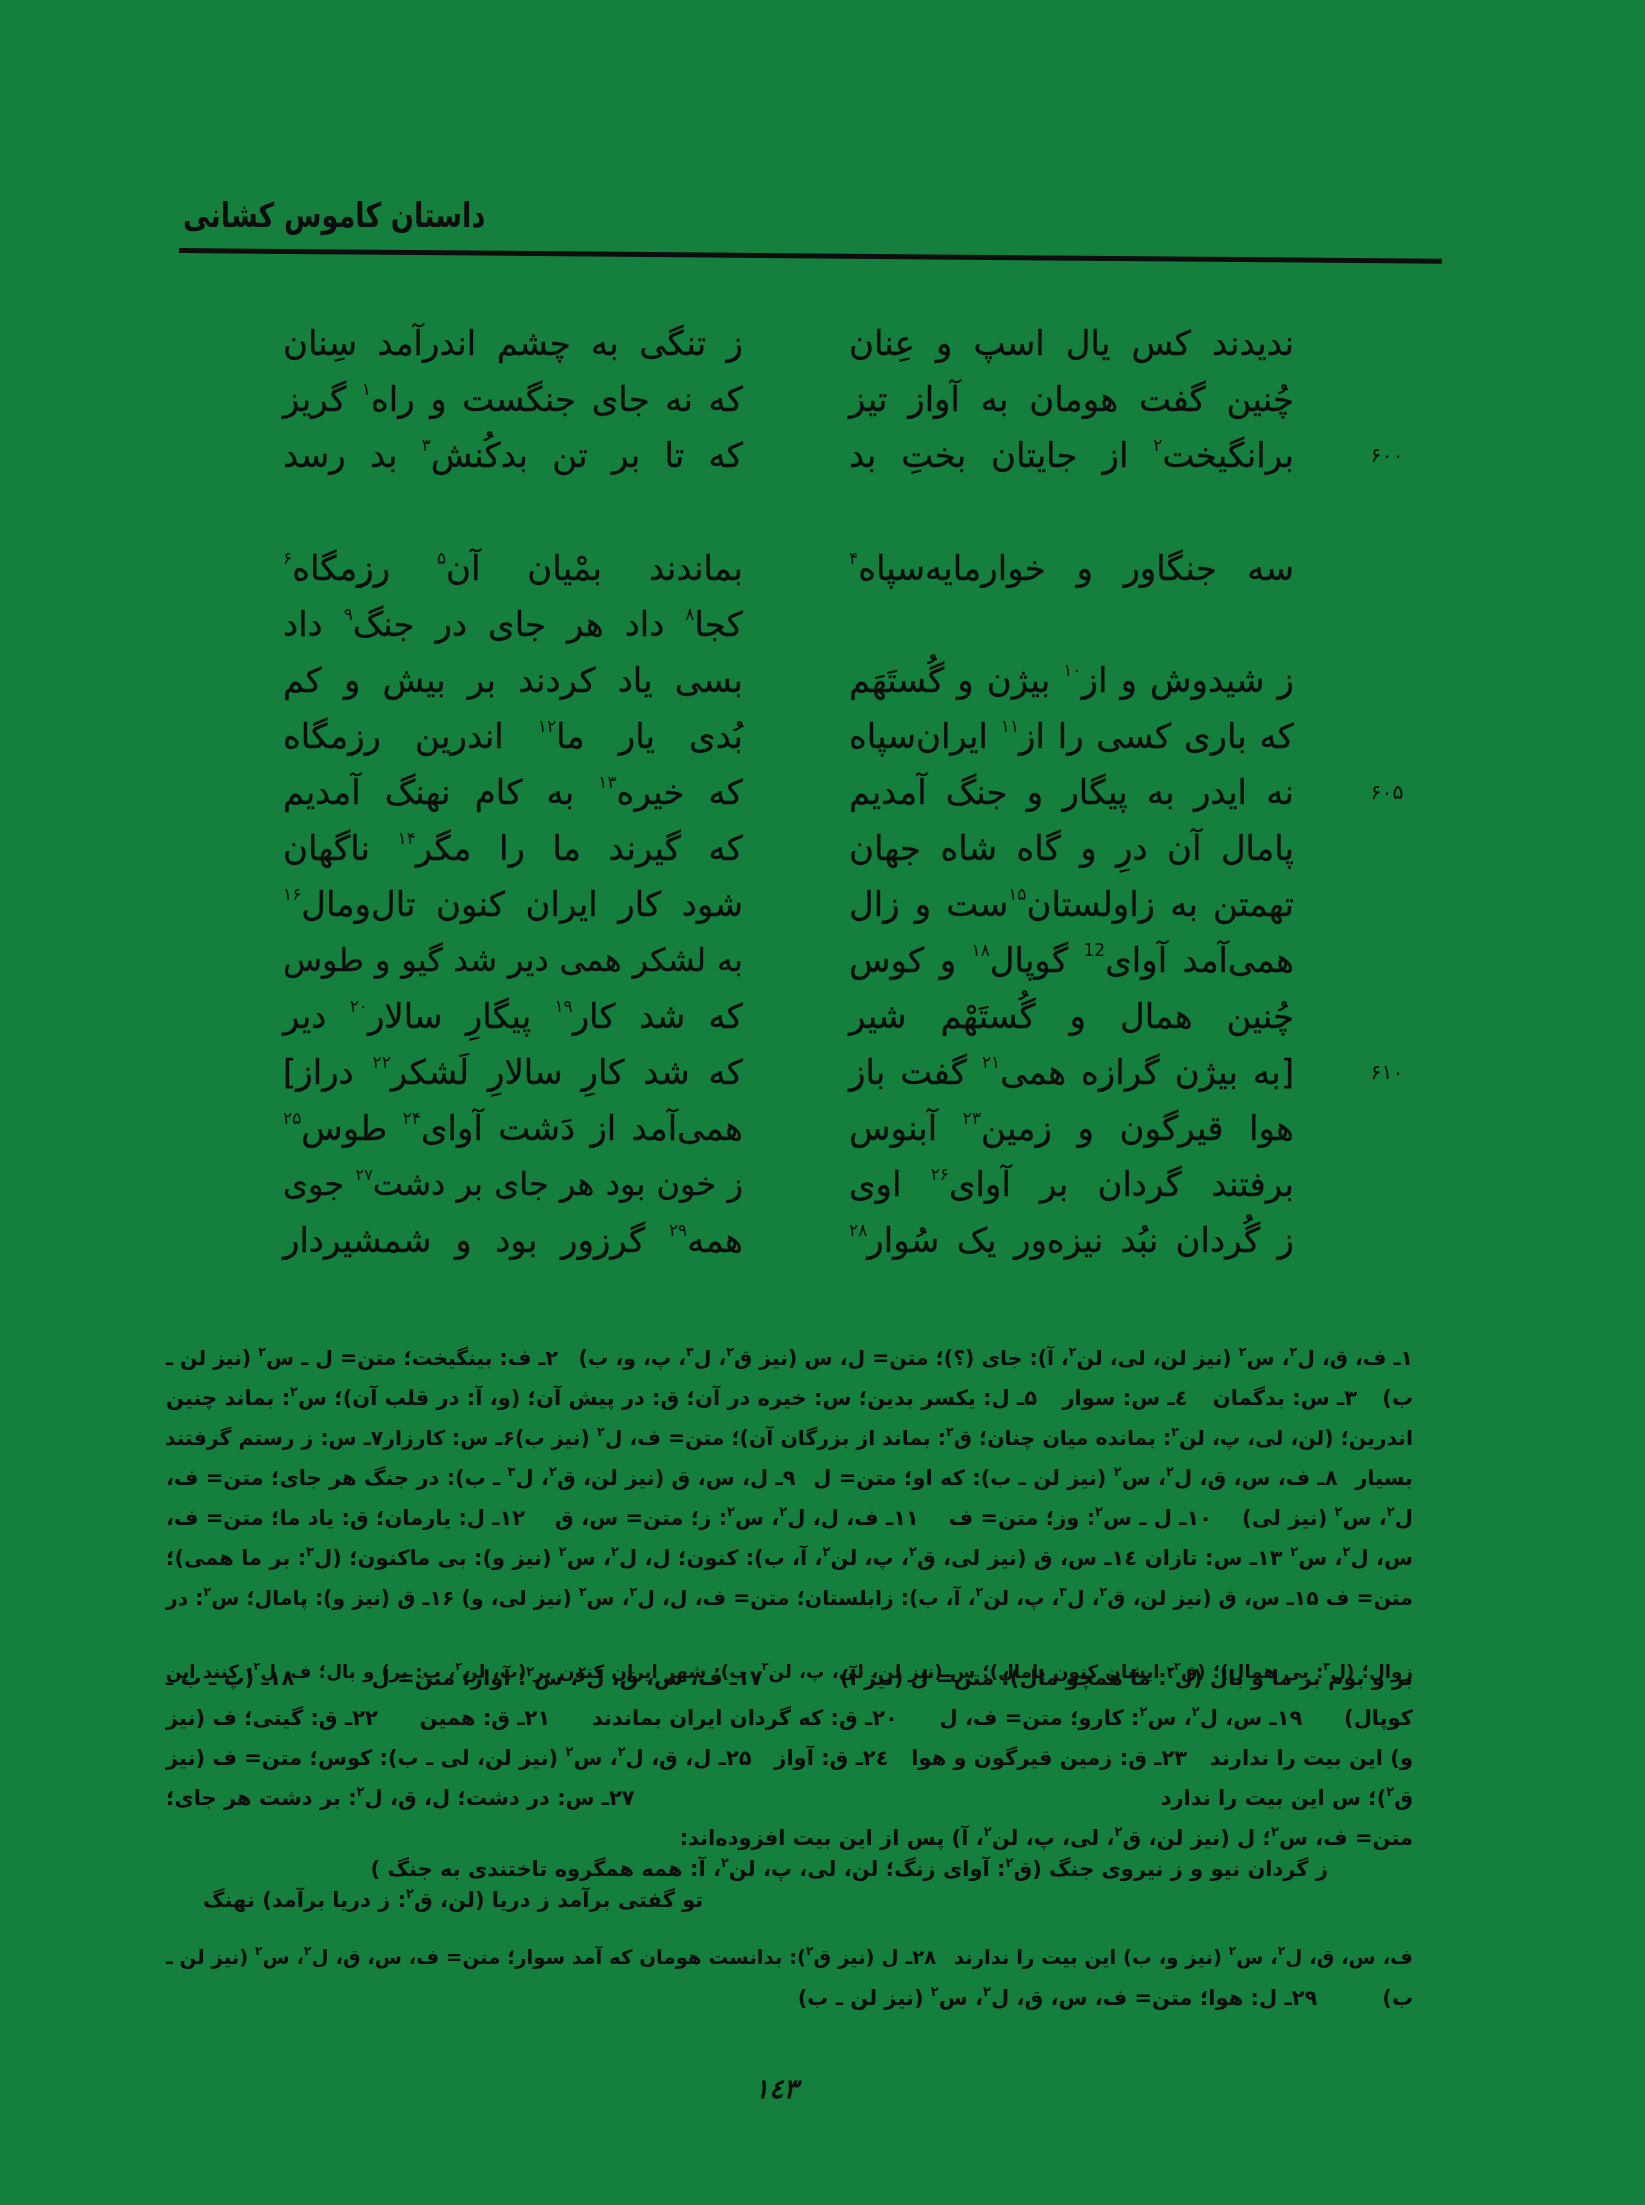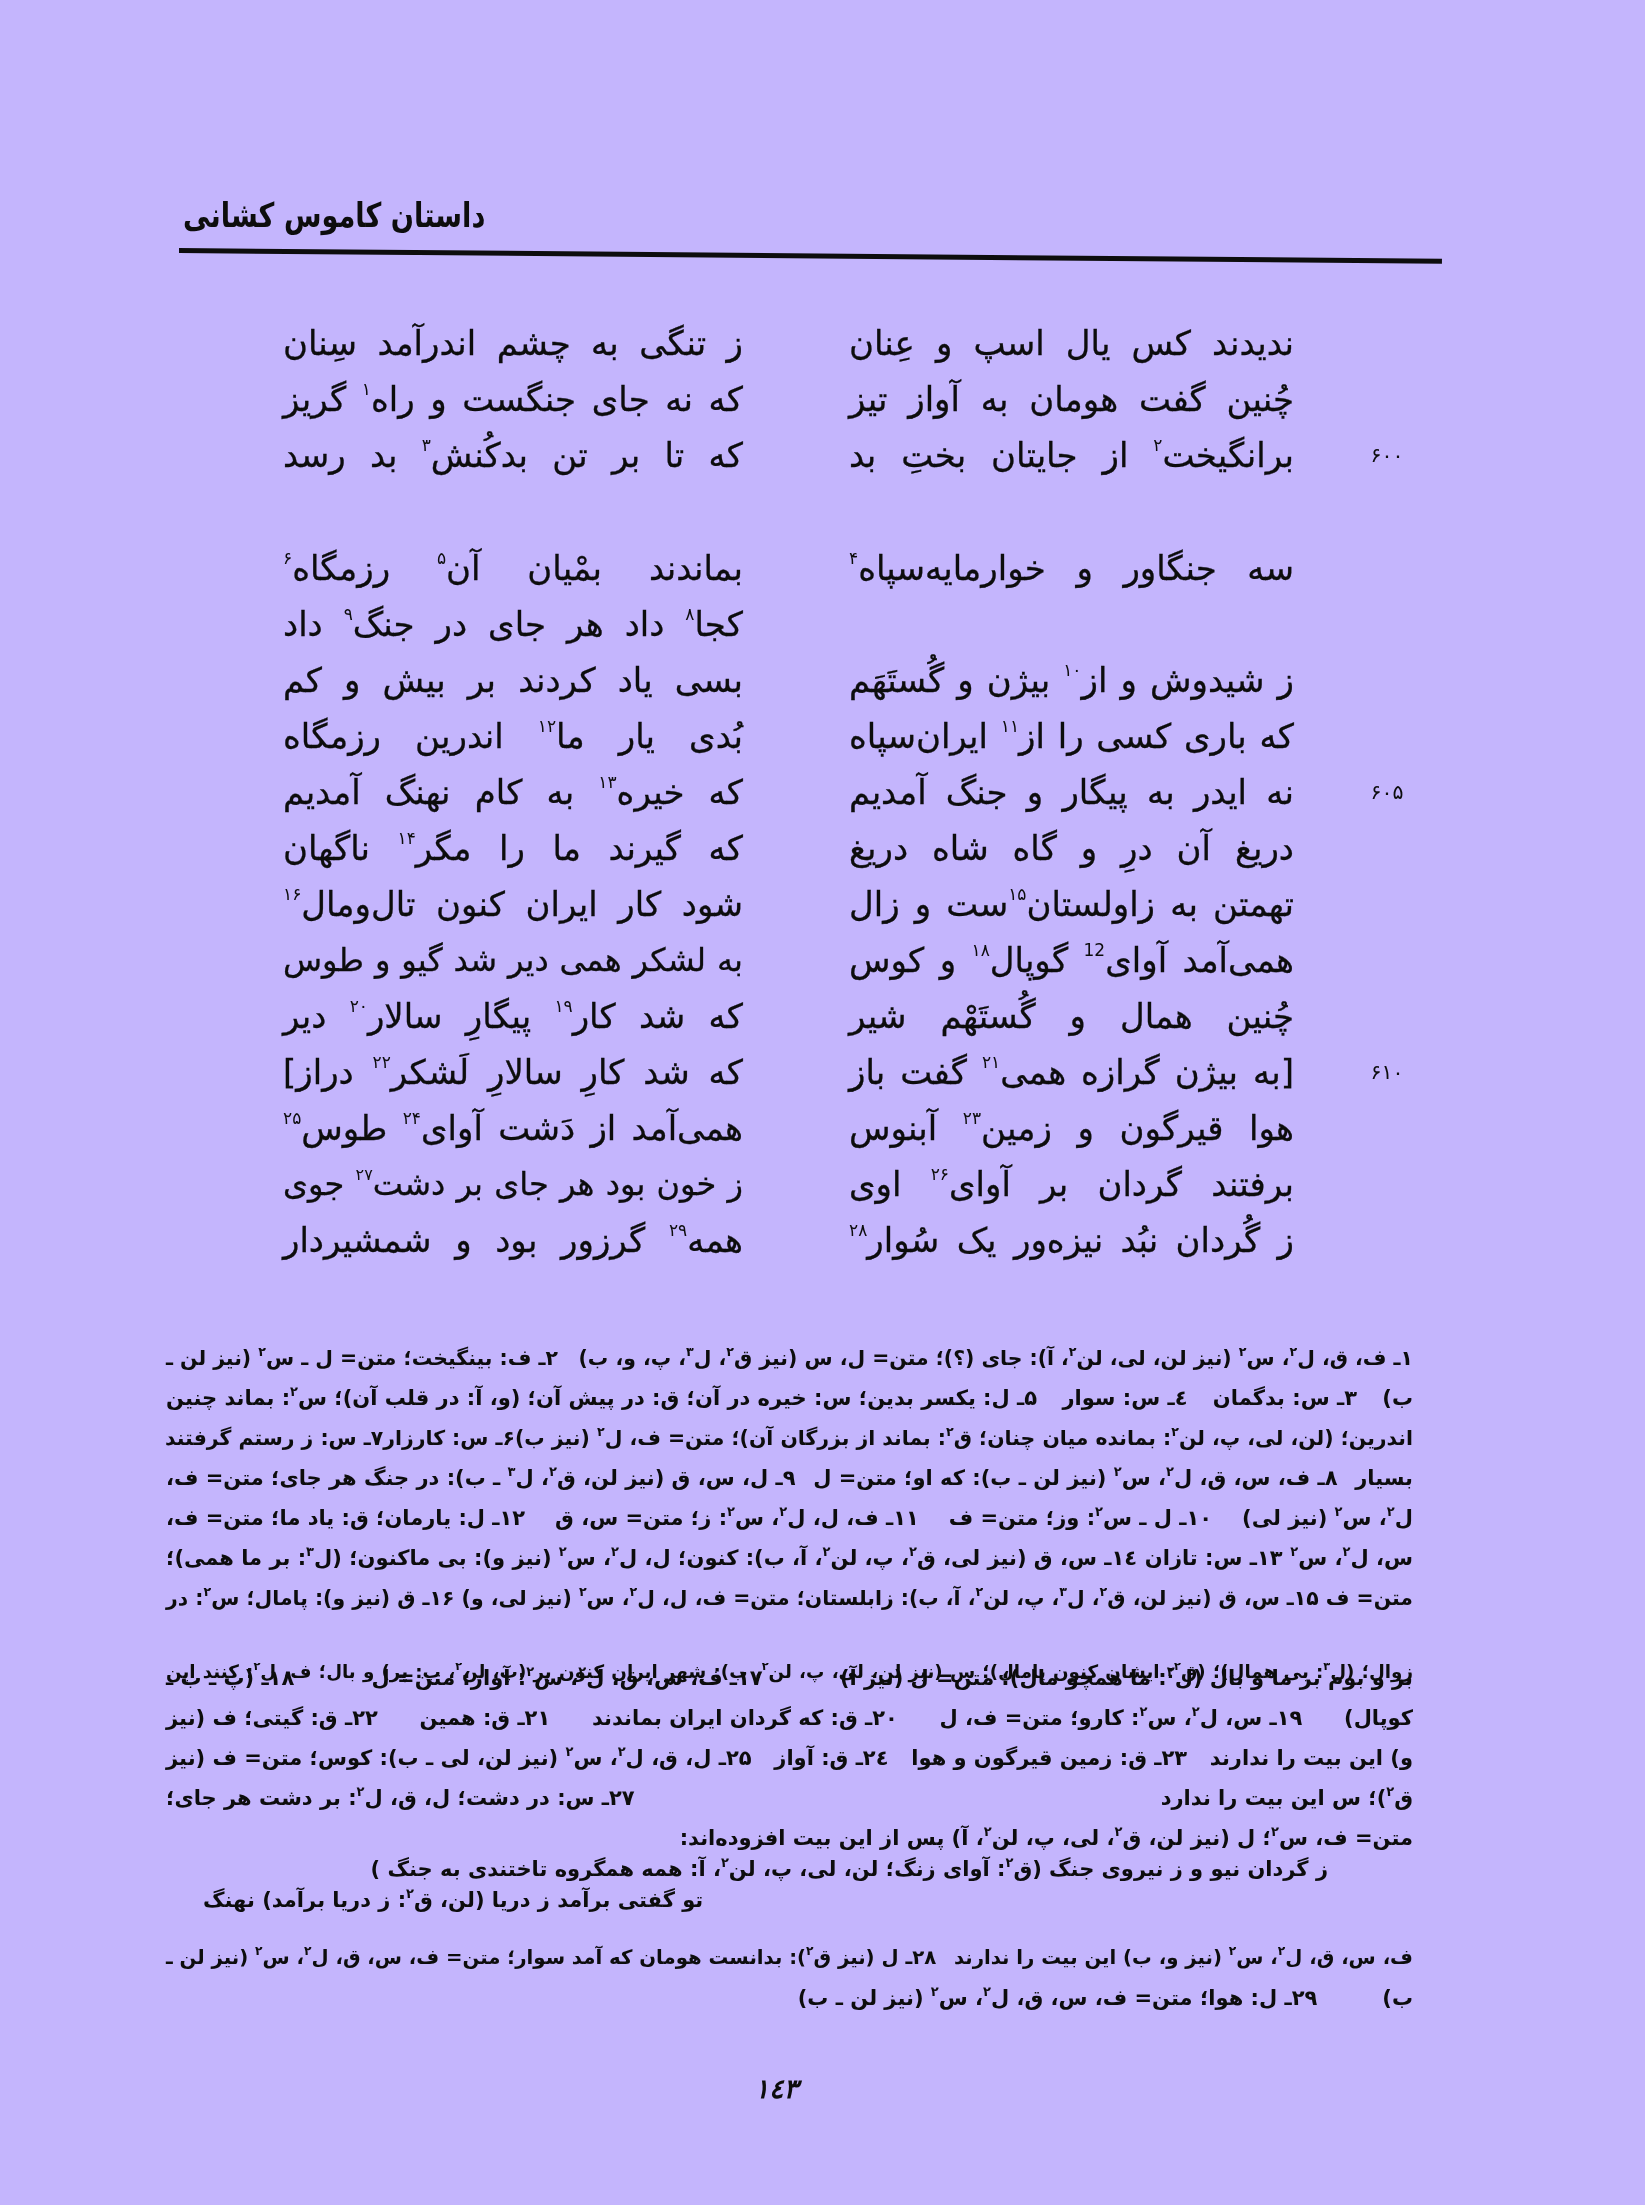--- a/index.html
+++ b/index.html
@@ -1,20 +1,20 @@
 <!DOCTYPE html>
 <html style="font-size:11px"><head>
   <meta charset="utf-8">
   <style>
     html, body { margin: 0; padding: 0; background: #ffffff; }
     #page {
       position: relative;
       width: 1645px;
       height: 2205px;
-      background: #c4b5fd;
+      background: #15803d;
       overflow: hidden;
       color: #0d0d0d;
       font-family: "DejaVu Sans", sans-serif;
     }
     .title {
       position: absolute;
       left: 183px;
       top: 191px;
       display: inline-block;
       font-size: 34px;
@@ -167,21 +167,21 @@
         <div class="couplet">
           <div class="hemi first fit"><span class="seg">که باری کسی را از</span><sup class="sup">۱۱</sup><span class="seg"> ایران‌سپاه</span></div>
           <div class="hemi second fit"><span class="seg">بُدی یار ما</span><sup class="sup">۱۲</sup><span class="seg"> اندرین رزمگاه</span></div>
         </div>
         <div class="couplet">
           <span class="vnum">۶۰۵</span>
           <div class="hemi first fit"><span class="seg">نه ایدر به پیگار و جنگ آمدیم</span></div>
           <div class="hemi second fit"><span class="seg">که خیره</span><sup class="sup">۱۳</sup><span class="seg"> به کام نهنگ آمدیم</span></div>
         </div>
         <div class="couplet">
-          <div class="hemi first fit"><span class="seg">دریغ آن درِ و گاه شاه دریغ</span></div>
+          <div class="hemi first fit"><span class="seg">پامال آن درِ و گاه شاه جهان</span></div>
           <div class="hemi second fit"><span class="seg">که گیرند ما را مگر</span><sup class="sup">۱۴</sup><span class="seg"> ناگهان</span></div>
         </div>
         <div class="couplet">
           <div class="hemi first fit"><span class="seg">تهمتن به زاولستان</span><sup class="sup">۱۵</sup><span class="seg">ست و زال</span></div>
           <div class="hemi second fit"><span class="seg">شود کار ایران کنون تال‌ومال</span><sup class="sup">۱۶</sup></div>
         </div>
         <div class="couplet">
           <div class="hemi first fit"><span class="seg">همی‌آمد آوای</span><sup class="sup">12</sup><span class="seg"> گوپال</span><sup class="sup">۱۸</sup><span class="seg"> و کوس</span></div>
           <div class="hemi second fit" style="font-size: 32px;"><span class="seg">به لشکر همی دیر شد گیو و طوس</span></div>
         </div>

